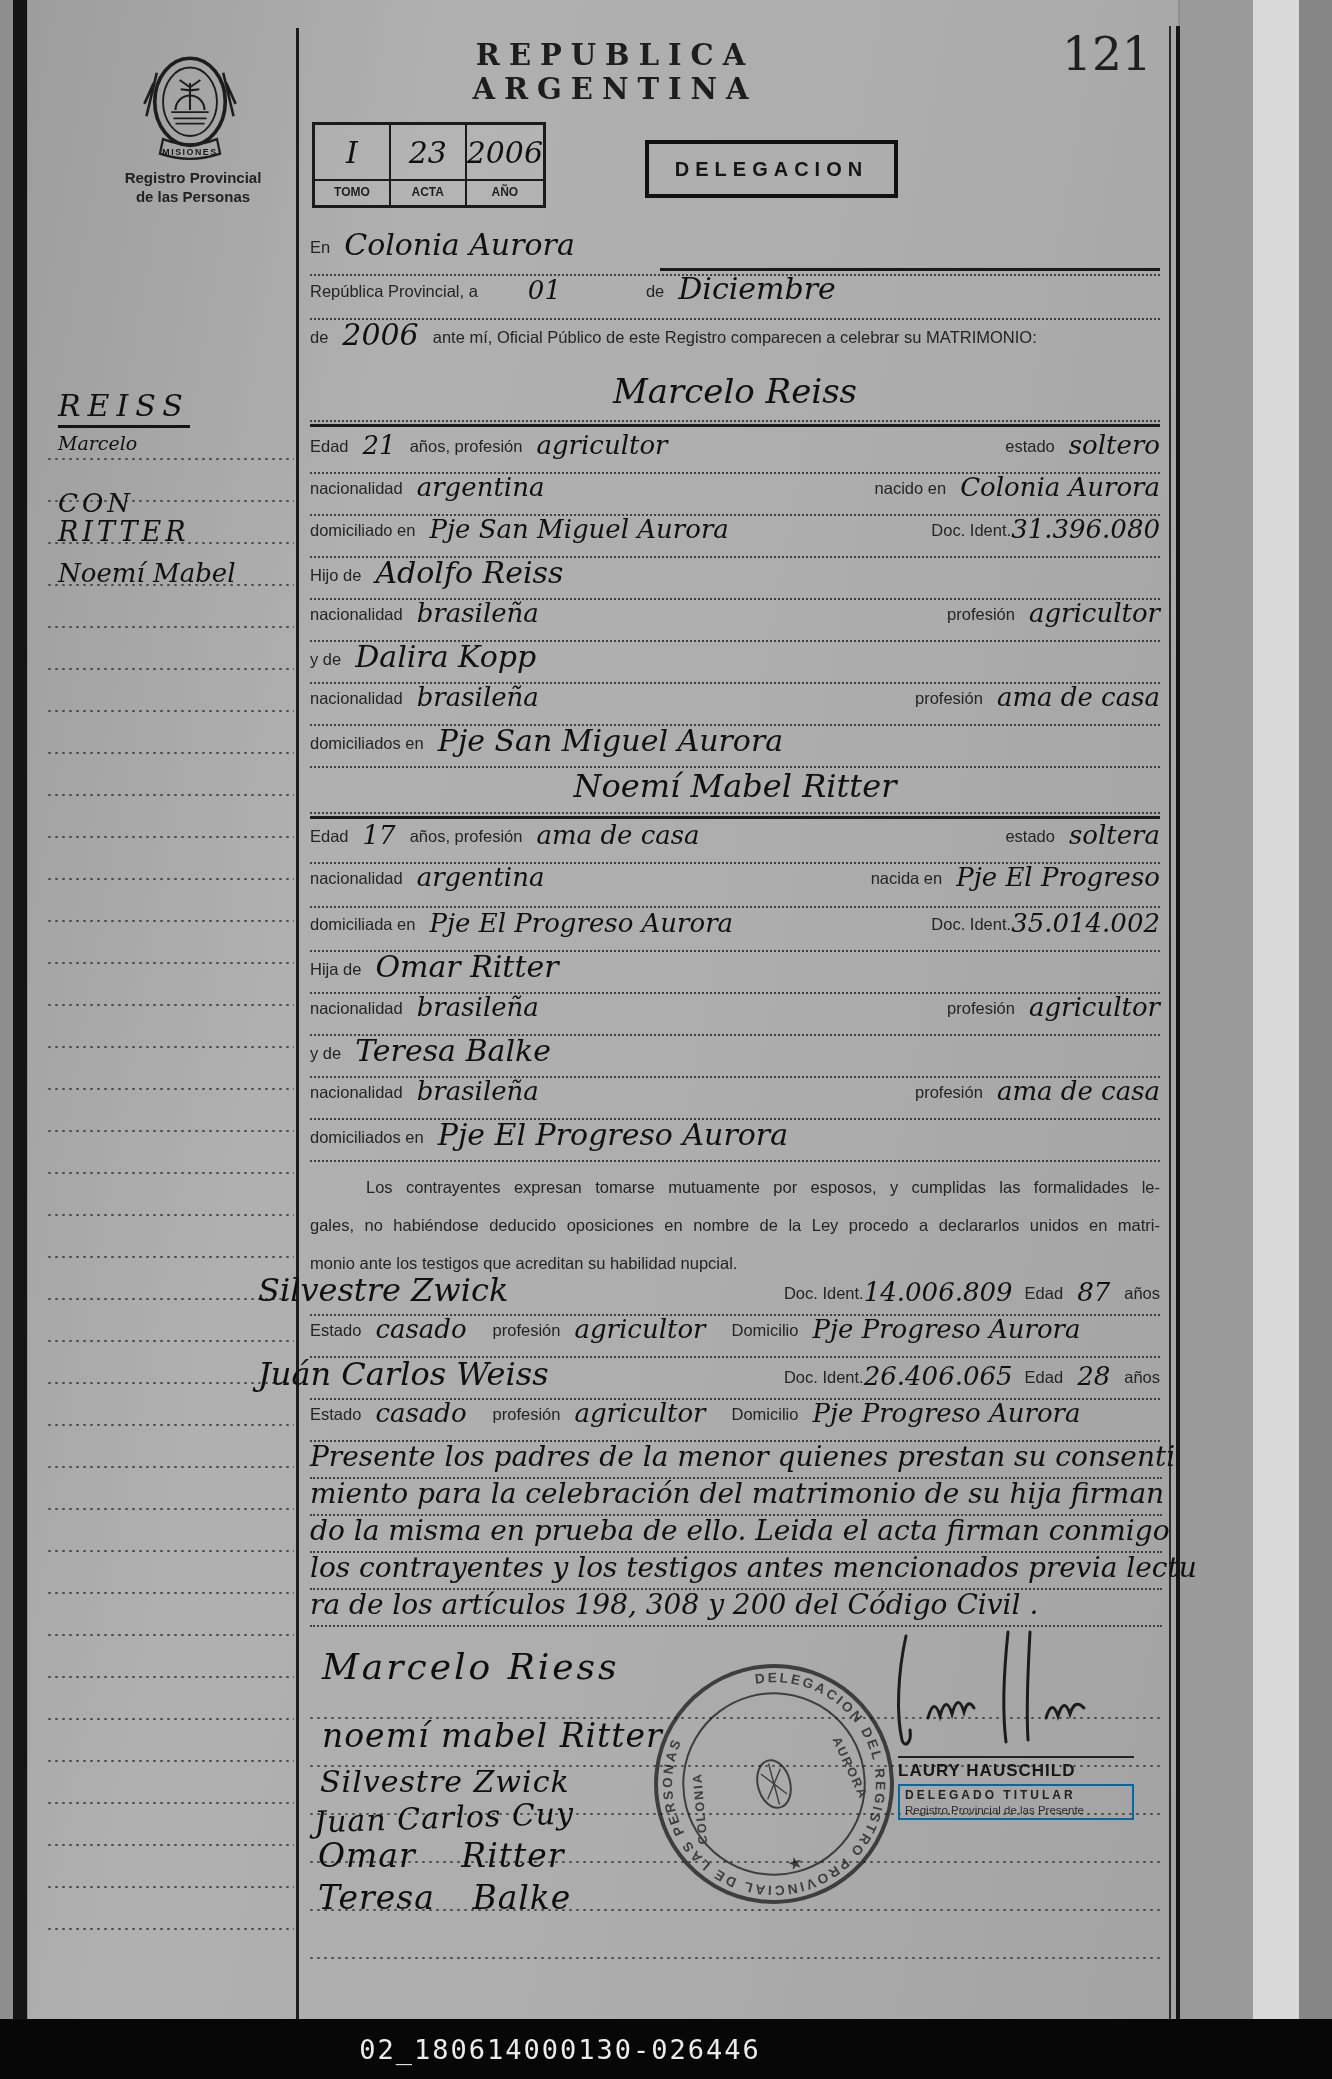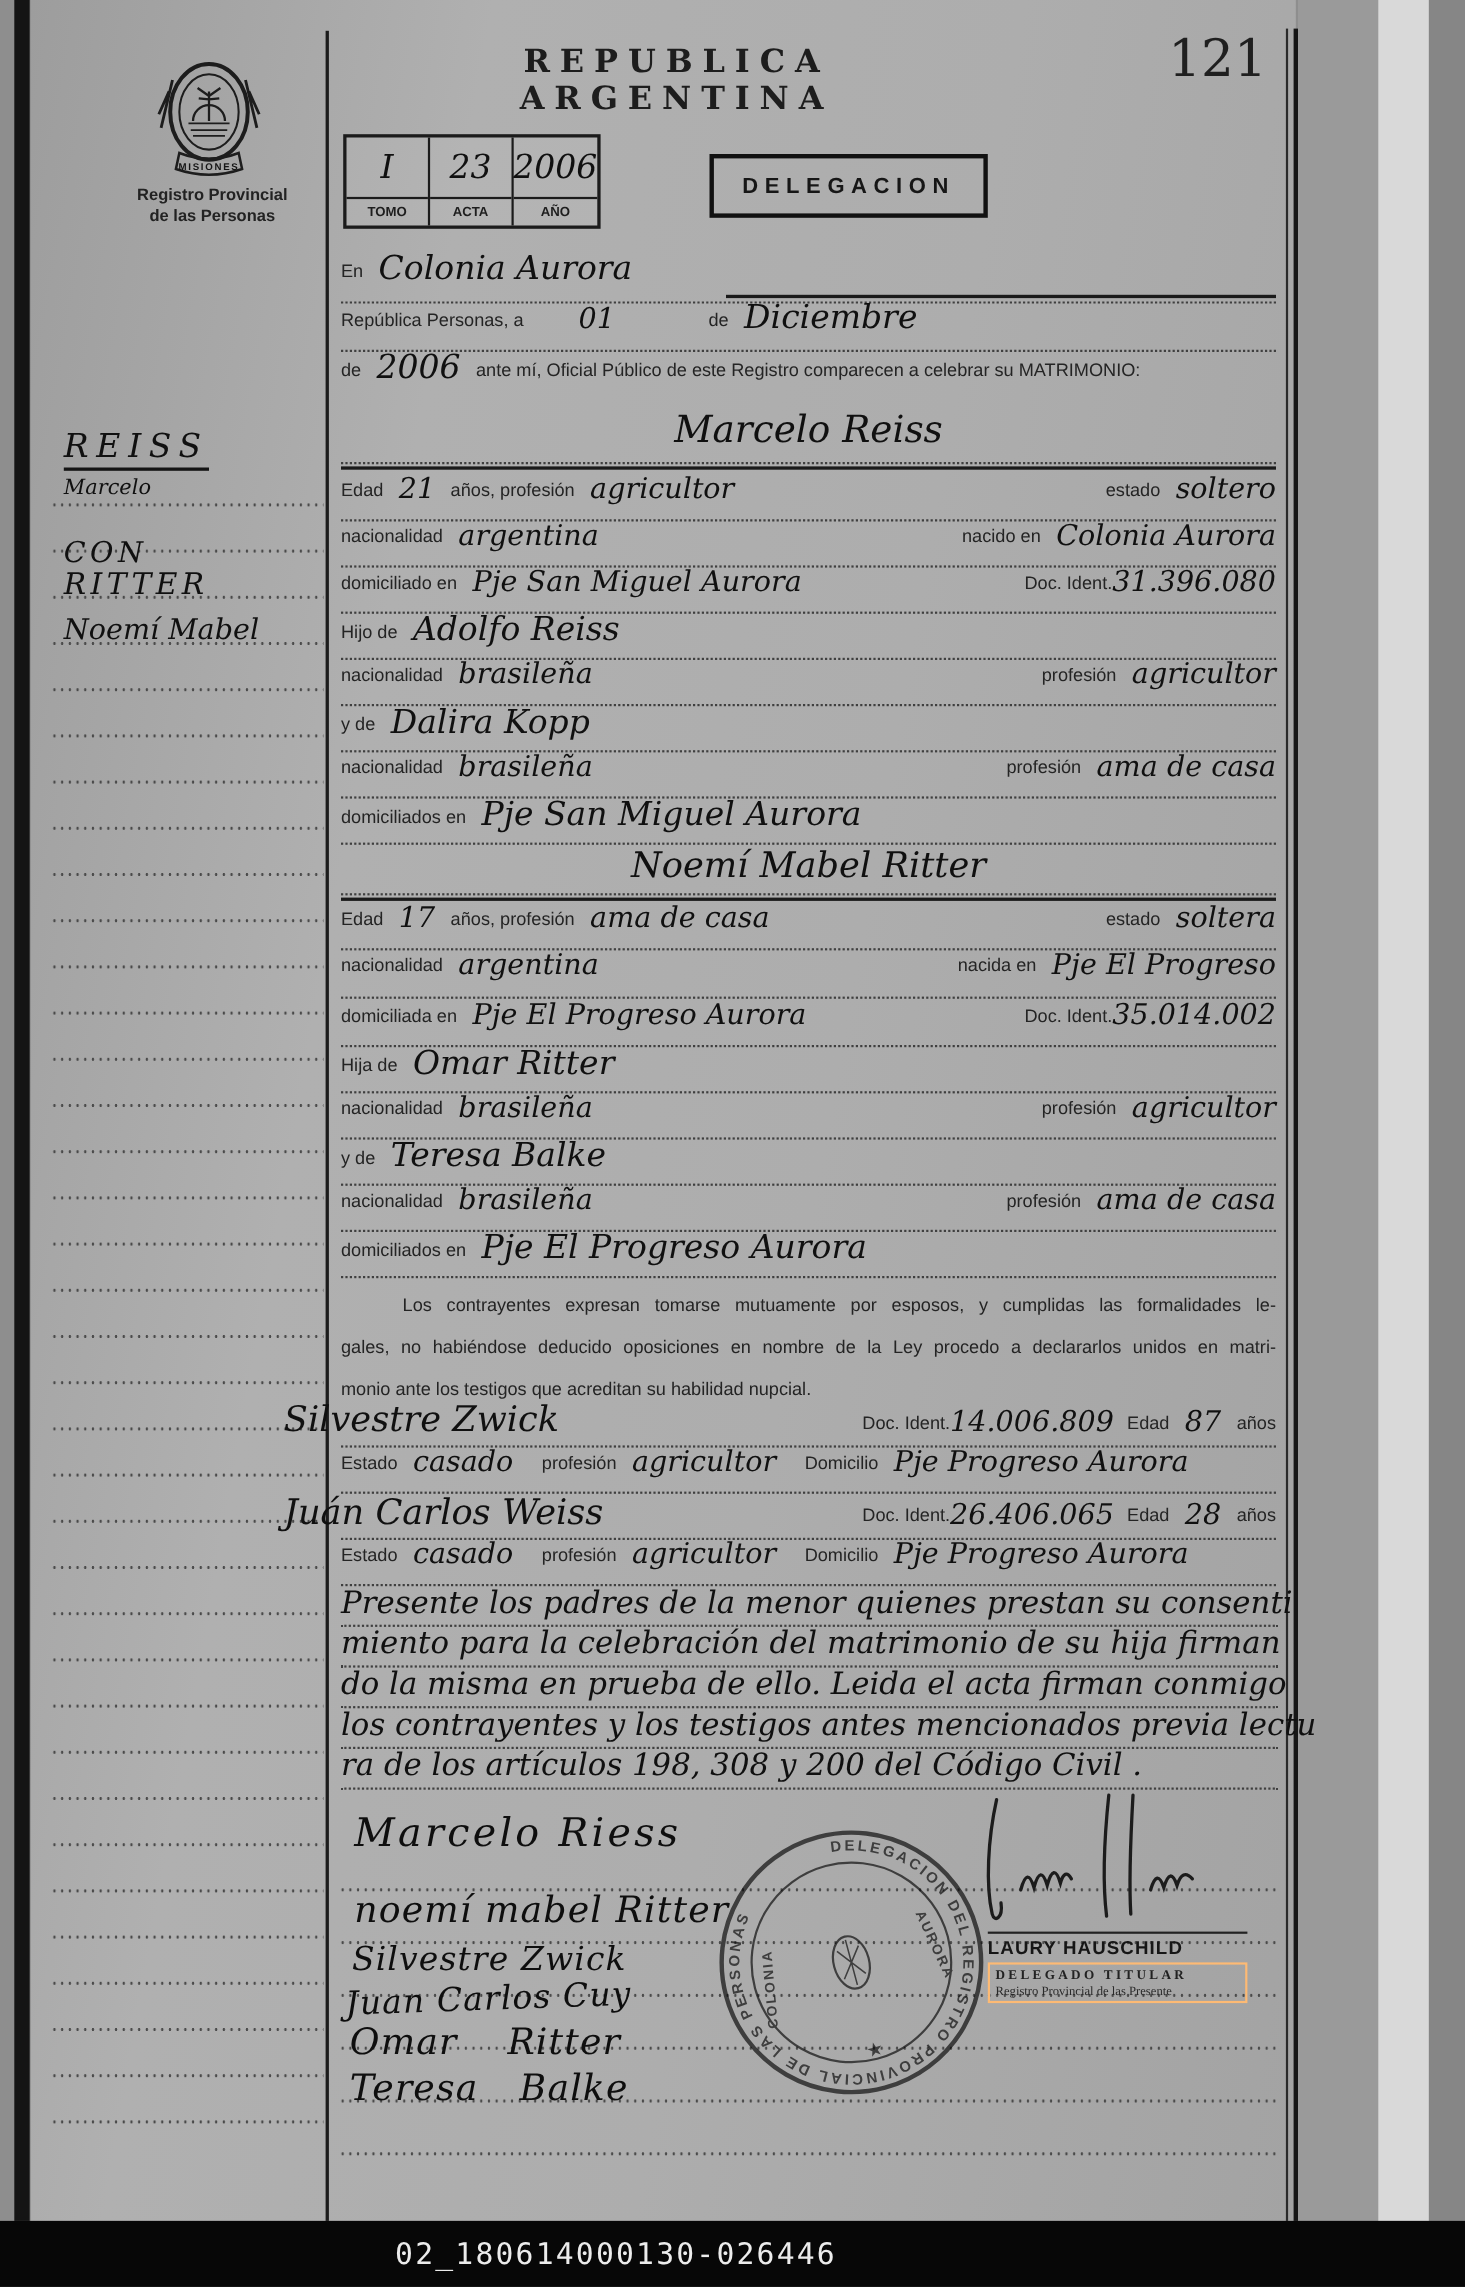--- a/index.html
+++ b/index.html
@@ -69,21 +69,21 @@
   .para{position:absolute;left:310px;width:850px;font-size:16.5px;line-height:38.5px;
         color:#242424;}
   .just{text-align:justify;text-align-last:justify;}
   .consent{position:absolute;left:310px;width:852px;border-bottom:2px dotted #3f3f3f;
            font-family:"DejaVu Serif",serif;font-style:italic;font-size:28px;color:#101010;
            white-space:nowrap;overflow:visible;}
   
   #official-block{position:absolute;left:898px;top:1756px;width:236px;}
   #official-rule{border-top:2px solid #222;margin-bottom:3px;}
   #official-name{font-weight:bold;font-size:17px;letter-spacing:1px;color:#161616;}
-  #official-box{border:2px solid #fdba74;margin-top:3px;padding:2px 5px;font-family:Liberation Serif, serif;}
+  #official-box{border:2px solid #0369a1;margin-top:3px;padding:2px 5px;}
   #official-title{font-size:12px;font-weight:bold;letter-spacing:3px;color:#222;}
   #official-office{font-size:11.5px;color:#2a2a2a;margin-top:2px;}
   #stamp{position:absolute;left:648px;top:1658px;opacity:.78;transform:rotate(-15deg);
          mix-blend-mode:multiply;}
   #official-scrawl{position:absolute;left:888px;top:1622px;}
 </style>
 </head>
 <body>
 
 <div id="root">
@@ -141,21 +141,21 @@
   <div class="mname" style="top:516px;font-size:27px;letter-spacing:4px;">RITTER</div>
   <div class="mname" style="top:558px;font-size:26px;">Noemí Mabel</div>
 
   <div class="fline" style="top:228px;height:46px;">
     <span class="lbl">En</span>
     <span class="gap"></span>
     <span class="hw hw-big">Colonia Aurora</span>
   </div>
   <div class="solid" style="left:660px;top:268px;width:500px;height:3px;"></div>
   <div class="fline" style="top:272px;height:46px;">
-    <span class="lbl">República Personas, a</span>
+    <span class="lbl">República Provincial, a</span>
     <span class="hw" style="margin-left:50px;">01</span>
     <span class="lbl" style="margin-left:85px;">de</span>
     <span class="gap"></span>
     <span class="hw hw-big">Diciembre</span>
   </div>
   <div class="fline noline" style="top:318px;height:44px;">
     <span class="lbl">de</span>
     <span class="gap"></span>
     <span class="hw hw-big">2006</span>
     <span class="gap"></span>

